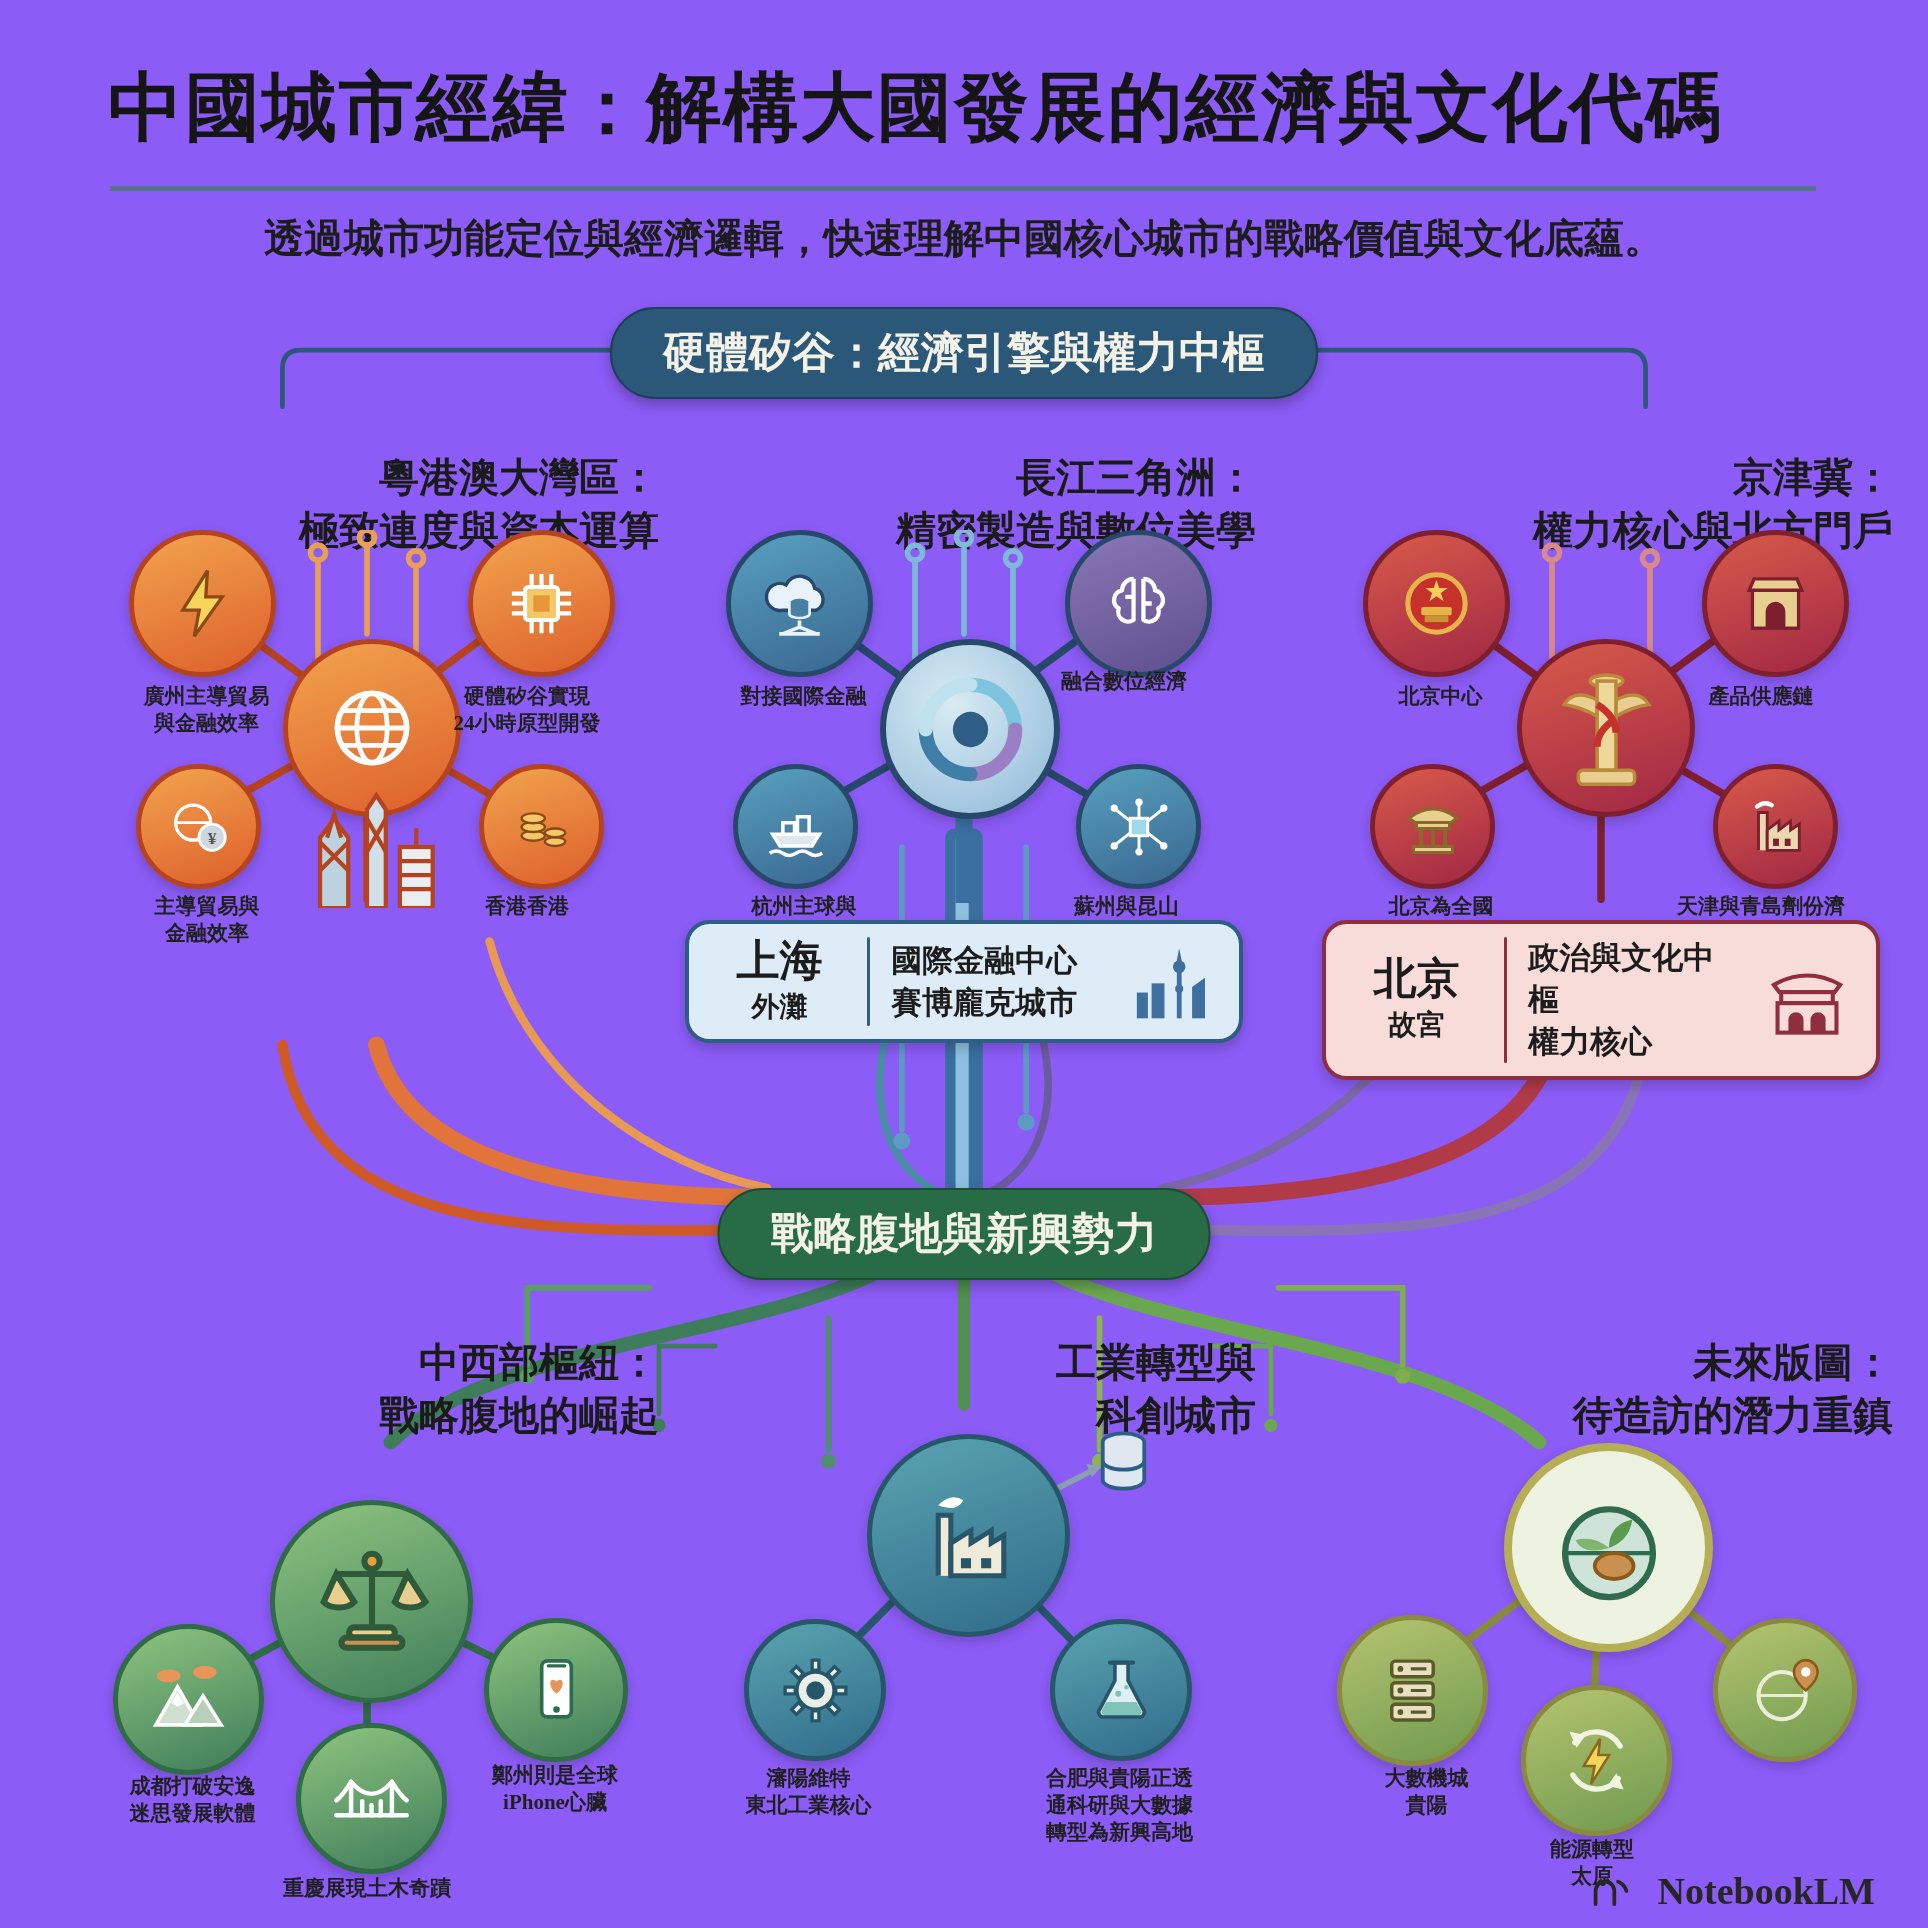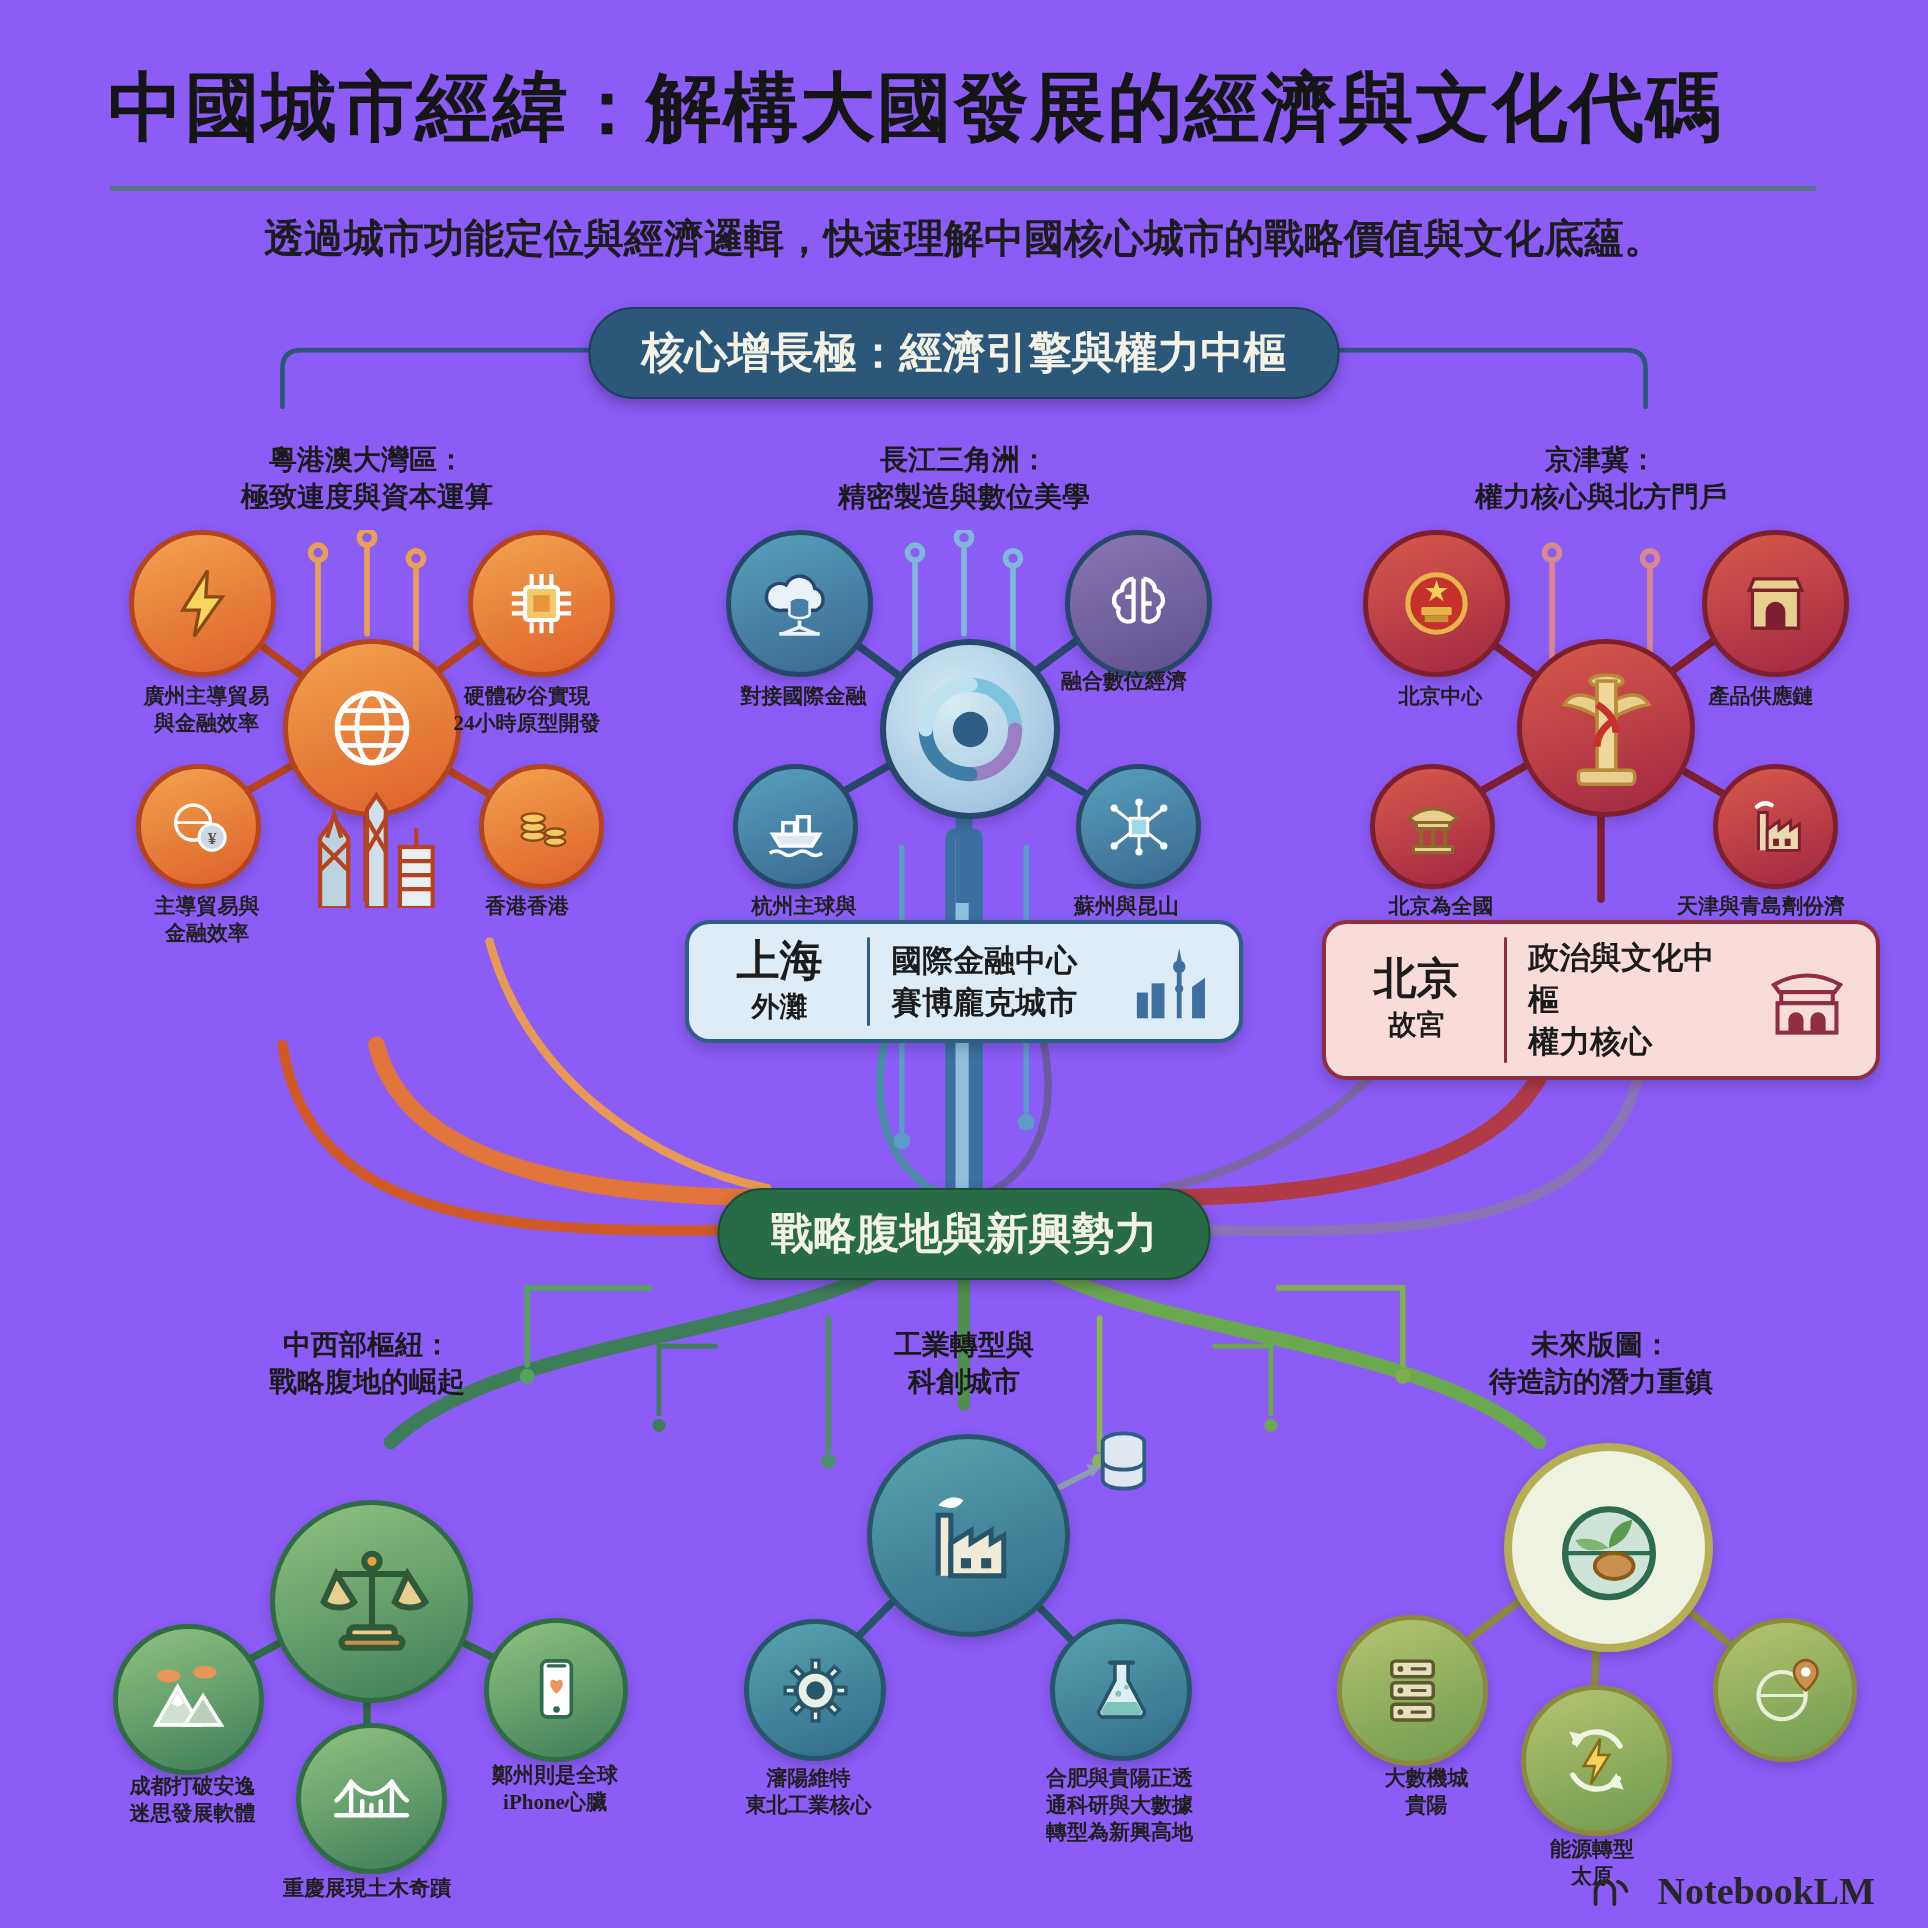--- a/index.html
+++ b/index.html
@@ -9,21 +9,21 @@
   .page-title{position:absolute;top:58px;left:108px;width:1718px;font-size:75px;font-weight:800;
               letter-spacing:1.9px;color:#151515;white-space:nowrap}
   .title-rule{position:absolute;top:186px;left:110px;width:1706px;height:4.7px;background:#5a7487}
   .subtitle{position:absolute;top:211px;left:0;width:100%;text-align:center;font-size:40px;font-weight:bold}
   .pill{position:absolute;left:50%;transform:translateX(-50%);padding:15px 51px;border-radius:45px;
         font-size:43px;font-weight:bold;color:#f4f2e6;white-space:nowrap;box-shadow:0 5.6px 13px rgba(0,0,0,.28)}
   .pill.blue{top:307px;background:#2b5878;border:2.8px solid #1d3f57}
   .pill.green{top:1188px;background:#276b47;border:2.8px solid #1a4d31}
   .traces{position:absolute;top:0;left:0}
   .cluster{position:absolute;width:584px}
-  .c-title{position:absolute;top:0;left:0;right:0;text-align:center;font-weight:bold;font-size:28px;line-height:1.32;color:#1a1a1a}
+  .c-title{position:absolute;top:0;left:0;right:0;text-align:right;font-weight:bold;font-size:40px;line-height:1.32;color:#1a1a1a}
   .diagram{position:absolute;top:111px;left:0;width:584px;height:377px}
   .bdiagram{position:absolute;top:111px;left:0;width:584px;height:506px}
   .spokes{position:absolute;left:0;top:0}
   .circle{position:absolute;border-radius:50%;display:flex;align-items:center;justify-content:center;
           box-shadow:0 4.7px 11.3px rgba(0,0,0,.18)}
   .th-orange .circle{background:linear-gradient(160deg,#f2a44e,#dd5f2b);border:5.6px solid #b5431f}
   .th-blue   .circle{background:linear-gradient(160deg,#58a0bf,#39678f);border:5.6px solid #27486b}
   .th-blue   .circle.v-purple{background:linear-gradient(160deg,#8a77b5,#5f4f8f)}
   .th-blue   .circle.v-light{background:radial-gradient(circle at 40% 35%,#d8ecf4,#8fb8d8);border:6.6px solid #27486b}
   .th-red    .circle{background:linear-gradient(160deg,#d85a4a,#a02744);border:5.6px solid #7e1f30}
@@ -94,21 +94,21 @@
       <circle cx="880" cy="1552" r="8" fill="#4f8f6f" stroke="none"></circle>
       <circle cx="1168" cy="1552" r="8" fill="#8ab54f" stroke="none"></circle>
       <circle cx="700" cy="1514" r="7" fill="#3e7d5a" stroke="none"></circle>
       <circle cx="1350" cy="1514" r="7" fill="#6aa84f" stroke="none"></circle>
     </g>
   </svg>
 
   <div class="page-title">中國城市經緯：解構大國發展的經濟與文化代碼</div>
   <div class="title-rule"></div>
   <div class="subtitle">透過城市功能定位與經濟邏輯，快速理解中國核心城市的戰略價值與文化底蘊。</div>
-  <div class="pill blue">核心增長極：經濟引擎與權力中樞</div>
+  <div class="pill blue">硬體矽谷：經濟引擎與權力中樞</div>
   <div class="pill green">戰略腹地與新興勢力</div>
 
   <section class="cluster th-orange" style="left:75px;top:419px;height:678px">
     <h2 class="c-title">
       <span>粵港澳大灣區：</span><br>
       <span>極致連度與資本運算</span>
     </h2>
     <div class="diagram">
       <svg class="spokes" width="584" height="377" viewBox="0 0 620 400">
         <g stroke="#b5431f" stroke-width="8" fill="none" stroke-linecap="round">

